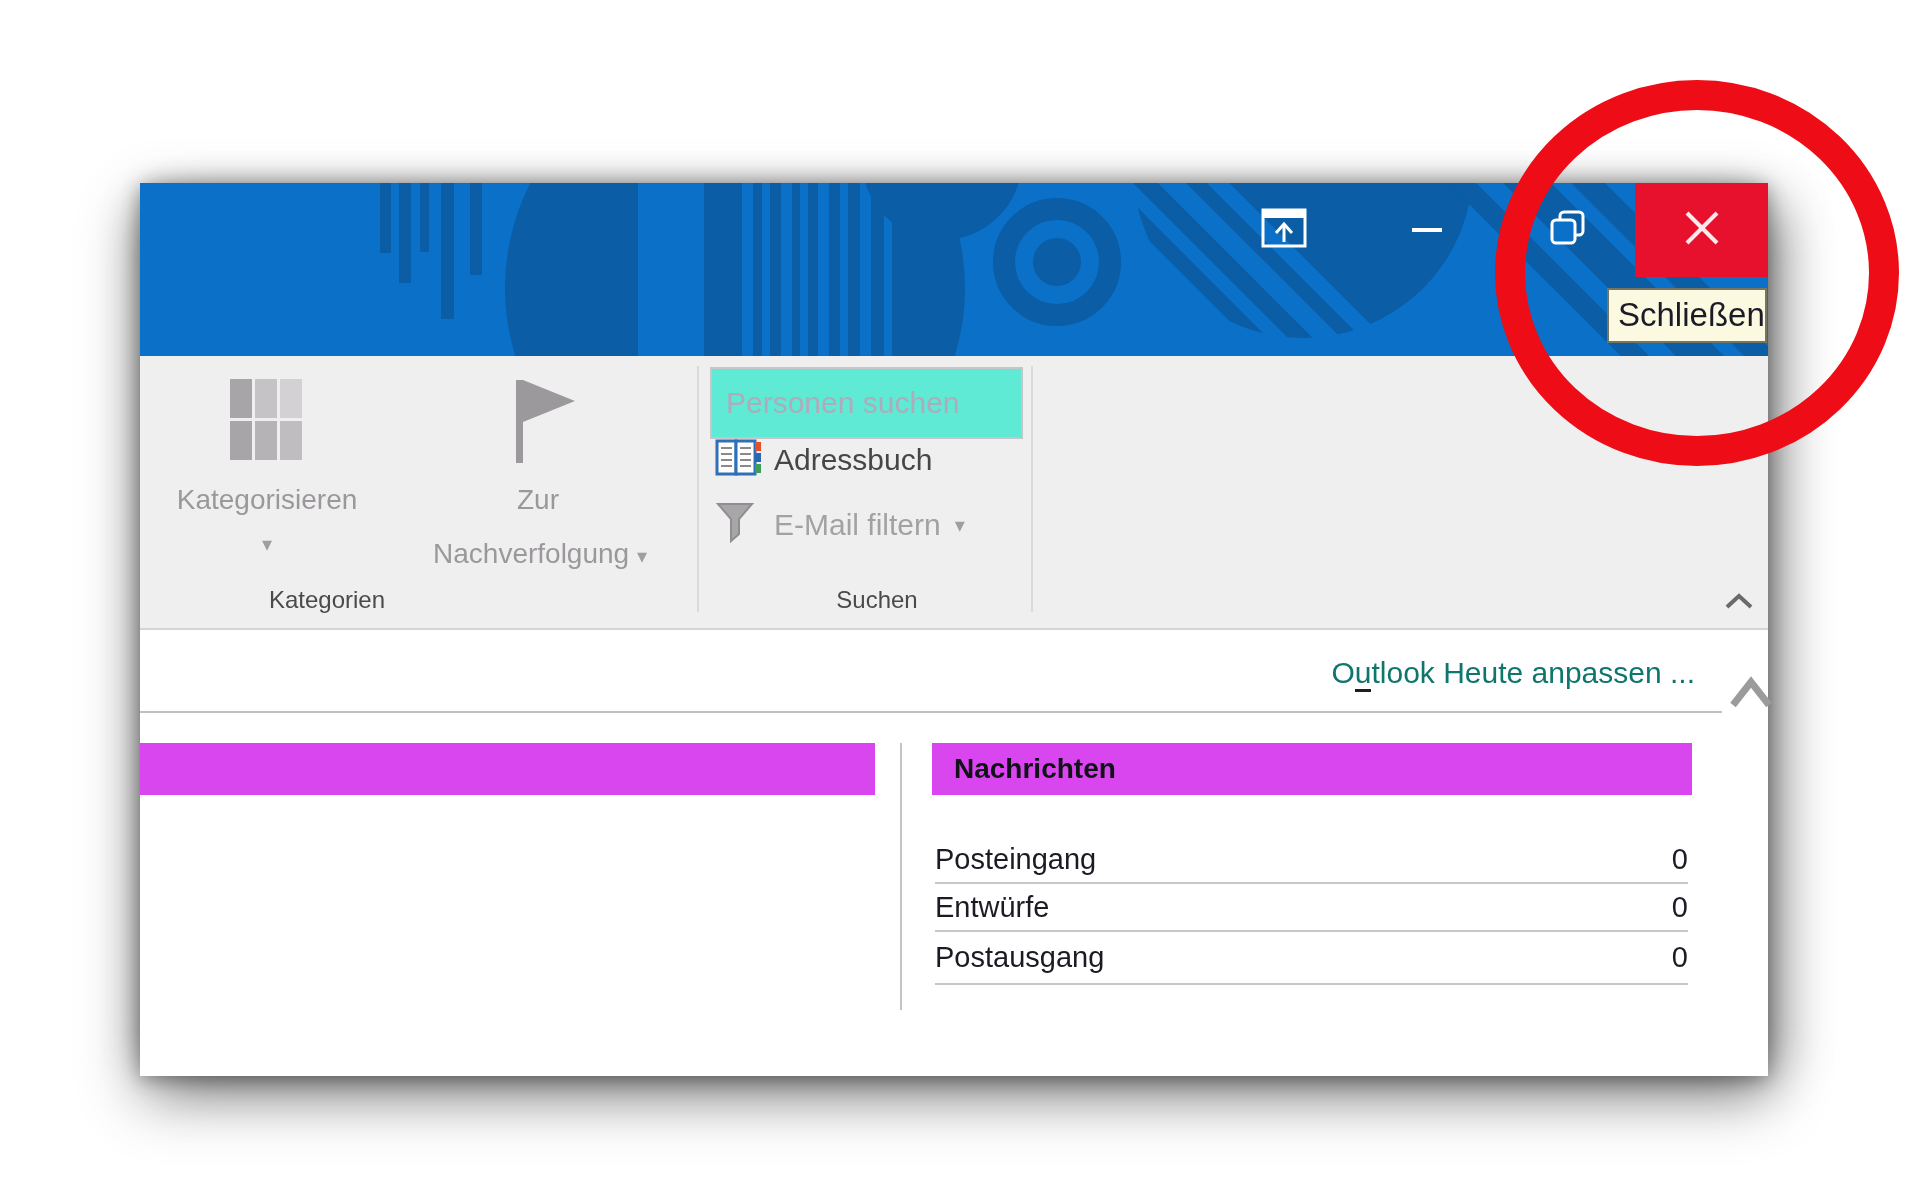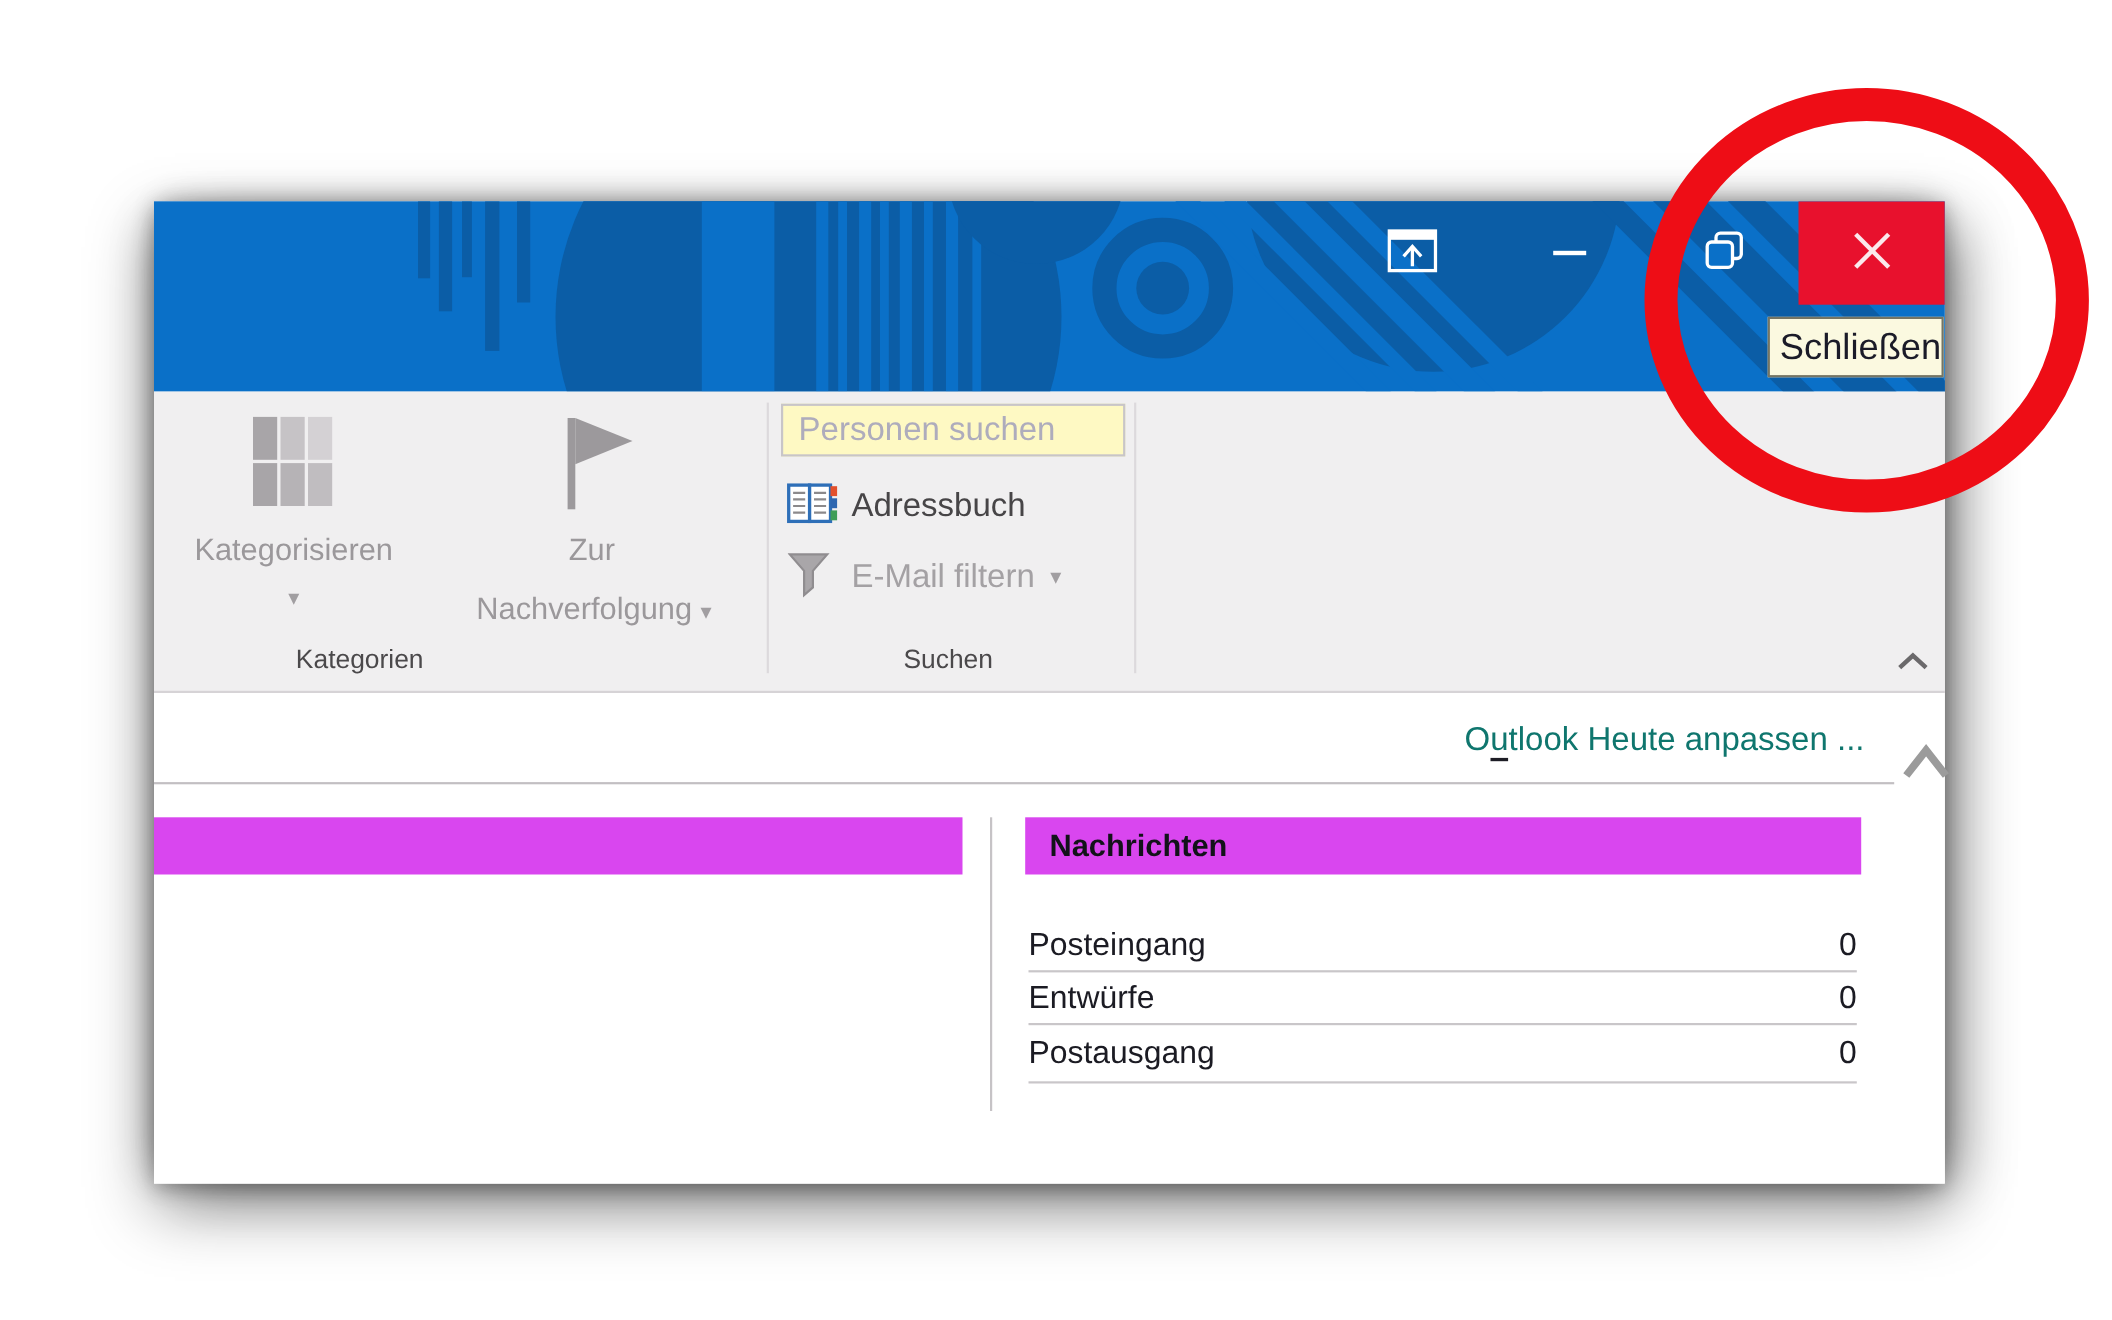--- a/index.html
+++ b/index.html
@@ -35,21 +35,21 @@
             background:#f0eff0; border-bottom:2px solid #d6d3d6; }
   .ribbon .abs { position:absolute; }
   .btn-label { color:#9b989b; font-size:28px; text-align:center; }
   .group-label { color:#4b494b; font-size:24px; text-align:center; }
   .caret { color:#a19ea1; font-size:20px; text-align:center; line-height:20px; }
   .vsep { width:2px; background:#dcd9dc; }
   .grid-icon { display:grid; grid-template-columns:22px 22px 22px; grid-template-rows:39px 39px; gap:3px; }
   .flag-pole { width:7px; height:83px; background:#9c999c; }
   .flag-pennant { width:0; height:0; border-left:52px solid #9c999c;
                   border-top:21px solid transparent; border-bottom:21px solid transparent; }
-  .search-box { width:313px; height:48px; background:#fef9c3; border:2px solid #c8c5c8;
+  .search-box { width:313px; height:72px; background:#5eead4; border:2px solid #c8c5c8;
                 font-size:30px; color:#3c3a46; padding:0 14px; outline:none;
                 font-family:"Liberation Sans","DejaVu Sans",sans-serif; }
   .search-box::placeholder { color:#aeacbc; opacity:1; }
   .icon-row { display:flex; align-items:center; }
   .lbl-dark { color:#474547; font-size:30px; }
   .lbl-gray { color:#a4a1a4; font-size:30px; }
 
   
   .content { position:absolute; left:0; top:447px; width:1628px; height:446px; background:#ffffff; }
   .content .abs { position:absolute; }
@@ -204,21 +204,21 @@
       <div class="abs icon-row" style="left:576px;top:146px;height:46px;">
         <span style="margin-right:18px;">
           <svg width="40" height="42" viewBox="0 0 40 42">
             <path d="M2 2 h34 l-13 15 v15 l-8 7 v-22 z" fill="#a9a6a9" stroke="#908d90" stroke-width="2"></path>
           </svg>
         </span>
         <span class="lbl-gray">E-Mail filtern</span>
         <span class="caret" style="margin-left:14px;">▾</span>
       </div>
 
-      <div class="abs group-label" style="left:622px;top:230px;width:200px;">Suchen</div>
+      <div class="abs group-label" style="left:637px;top:230px;width:200px;">Suchen</div>
 
       <div class="abs vsep" style="left:891px;top:10px;height:246px;"></div>
 
       <div class="abs" style="left:1584px;top:236px;">
         <span>
           <svg width="30" height="18" viewBox="0 0 30 18">
             <polyline points="3,15 15,4 27,15" fill="none" stroke="#6b696b" stroke-width="4"></polyline>
           </svg>
         </span>
       </div>

